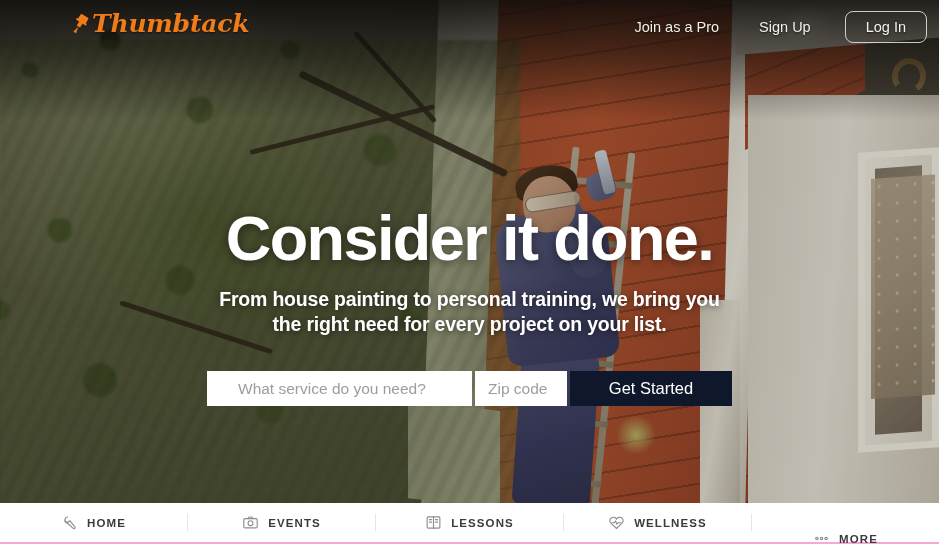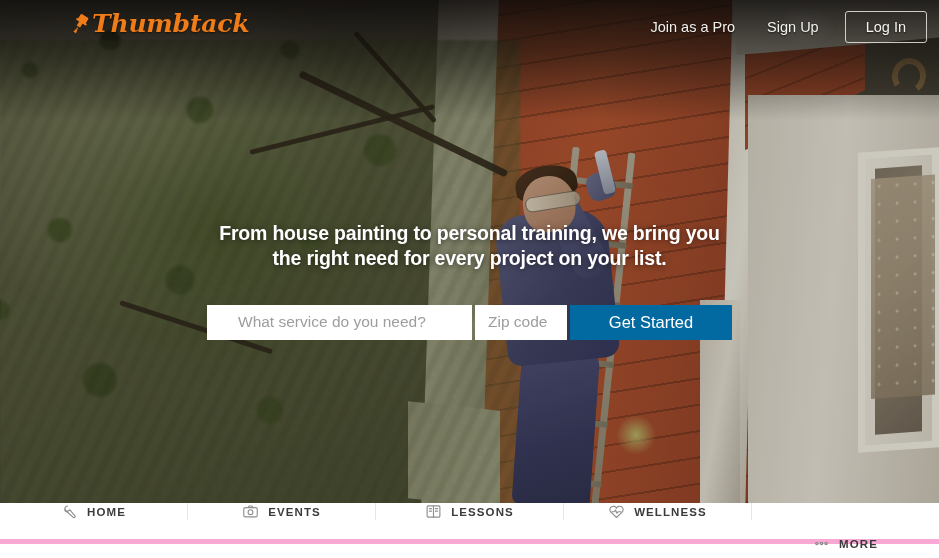--- a/index.html
+++ b/index.html
@@ -184,28 +184,28 @@
 
   
   .header { position:absolute; left:0; top:0; width:100%; height:50px; z-index:6; }
   .logo { position:absolute; left:68px; top:9px; display:flex; align-items:center; cursor:pointer; }
   .logo-mark { width:24px; height:24px; }
   .logo-text {
     font-family:"DejaVu Serif", serif; font-style:italic; font-weight:700;
     font-size:25px; color:#f07c19; letter-spacing:-.2px;
     text-shadow:0 1px 2px rgba(0,0,0,.5);
   }
-  .nav-right { position:absolute; right:12px; top:11px; display:flex; align-items:center; gap:4px; }
+  .nav-right { position:absolute; right:12px; top:11px; display:flex; align-items:center; gap:12px; }
   .nav-link {
     color:#f2f0ec; font-size:14.5px; padding:6px 14px; cursor:pointer;
     text-shadow:0 1px 2px rgba(0,0,0,.6); white-space:nowrap;
   }
   .login-btn {
     color:#f5f3ef; font-size:14.5px; padding:7px 20px; margin-left:8px;
-    border:1px solid rgba(235,232,226,.85); border-radius:3px; cursor:pointer;
+    border:1px solid rgba(235,232,226,.85); border-radius:8px; cursor:pointer;
     text-shadow:0 1px 2px rgba(0,0,0,.6);
   }
 
   
   .hero-content {
     position:absolute; left:0; top:0; width:100%; height:503px; z-index:5;
     display:flex; flex-direction:column; align-items:center;
     padding-top:205px;
   }
   .headline {
@@ -226,30 +226,30 @@
     font-family:"Liberation Sans", sans-serif;
   }
   .svc-input::placeholder { color:#9d9d9d; }
   .zip-input {
     width:92px; height:35px; border:none; outline:none; background:#fff;
     font-size:15.5px; color:#3a3a3a; padding:0 13px; margin-left:3px;
     font-family:"Liberation Sans", sans-serif;
   }
   .zip-input::placeholder { color:#9d9d9d; }
   .start-btn {
-    width:162px; height:35px; background:#0369a1; border:none; cursor:pointer;
+    width:162px; height:35px; background:#0f172a; border:none; cursor:pointer;
     color:#fff; font-size:16.5px; font-family:"Liberation Sans", sans-serif;
     margin-left:3px;
   }
 
   
   .catnav {
     position:absolute; left:0; top:503px; width:939px; height:41px;
-    background:#fff; border-bottom:5px solid #f9a8d4;
-    display:flex; align-items:flex-start; z-index:7;
+    background:#fff; border-bottom:2px solid #f9a8d4;
+    display:flex; align-items:center; z-index:7;
   }
   .cat {
     flex:1; display:flex; align-items:center; justify-content:center; gap:9px;
     cursor:pointer; border-right:1px solid #e6e6e6;
   }
   .cat:last-child { border-right:none;margin-top:32px; }
   .cat-label {
     font-size:11.5px; font-weight:700; color:#3b3b3b; letter-spacing:1.1px;
   }
   .cat-icon { width:17px; height:17px; color:#8e8e8e; display:block; }
@@ -327,20 +327,21 @@
       <span class="logo-text">Thumbtack</span>
     </div>
     <div class="nav-right">
       <span class="nav-link">Join as a Pro</span>
       <span class="nav-link">Sign Up</span>
       <span class="login-btn">Log In</span>
     </div>
   </div>
 
   <div class="hero-content">
+    <div class="headline">Consider it done.</div>
     <div class="subhead">
       <div>From house painting to personal training, we bring you</div>
       <div>the right need for every project on your list.</div>
     </div>
 
     <div class="search">
       <input class="svc-input" type="text" placeholder="What service do you need?" style="">
       <input class="zip-input" type="text" placeholder="Zip code" style="">
       <button class="start-btn">Get Started</button>
     </div>

